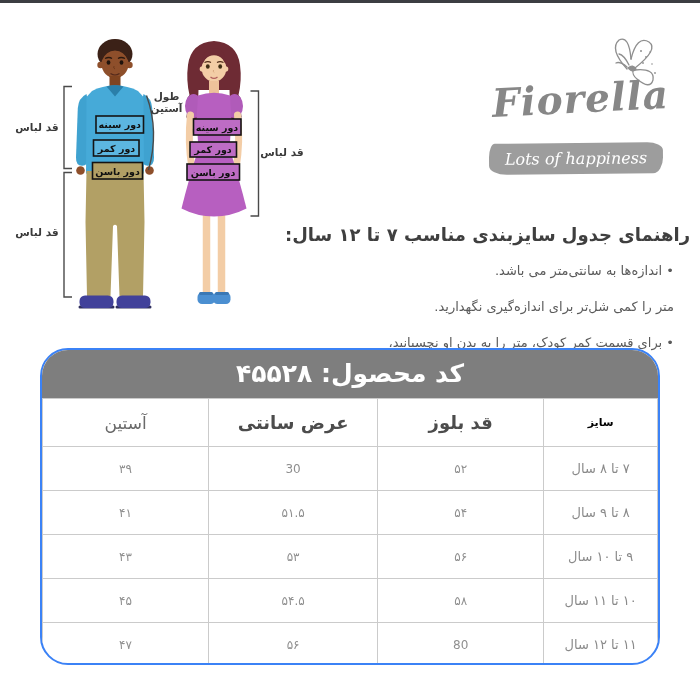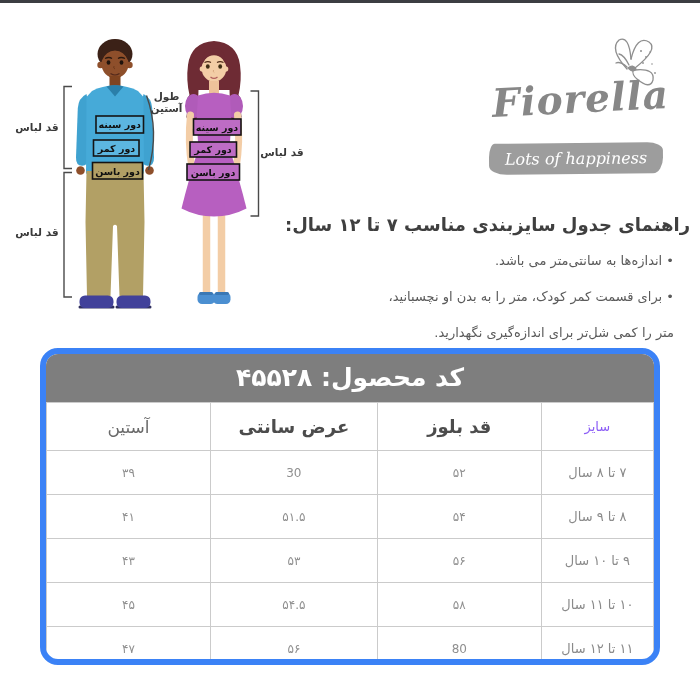--- a/index.html
+++ b/index.html
@@ -25,46 +25,46 @@
   .brand-tagline{
     position:absolute;left:489px;top:143px;width:174px;height:31px;
     background:#9d9d9d;color:#ffffff;text-align:center;line-height:31px;
     font-family:"DejaVu Serif",serif;font-style:italic;font-size:16px;
     border-radius:6px 16px 10px 18px / 14px 8px 16px 9px;transform:rotate(-0.6deg);
   }
   .butterfly{position:absolute;left:607px;top:33px;}
 
   
   .guide{
-    position:absolute;top:214px;right:10px;width:430px;direction:rtl;text-align:right;
+    position:absolute;top:224px;right:10px;width:430px;direction:rtl;text-align:right;
   }
   .guide-title{font-size:18px;font-weight:bold;color:#3f3f3f;margin:0 0 10px 0;}
   .guide-line{font-size:13px;color:#5a5a5a;line-height:20px;margin:16px;}
 
   
   .table-card{
     position:absolute;left:40px;top:348px;width:620px;height:317px;
-    border:6px solid #3b82f6;border-radius:18px;overflow:hidden;background:#fff;
+    border:2px solid #3b82f6;border-radius:28px;overflow:hidden;background:#fff;
     box-sizing:border-box;
   }
   .code-banner{
     height:48px;background:#7e7e7e;color:#ffffff;text-align:center;line-height:48px;
     font-size:25px;font-weight:bold;direction:rtl;
   }
   table.sizes{width:100%;border-collapse:collapse;direction:rtl;table-layout:fixed;}
   table.sizes col.c-size{width:18.5%;}
   table.sizes col.c-len{width:27%;}
   table.sizes col.c-chest{width:27.5%;}
   table.sizes col.c-sleeve{width:27%;}
   table.sizes th,table.sizes td{
     border:1px solid #cbcbcb;text-align:center;vertical-align:middle;padding:0;
   }
   table.sizes thead tr{height:48px;}
   table.sizes tbody tr{height:44px;}
-  .th-size{font-size:13px;font-weight:normal;color:#8b5cf6;}
+  .th-size{font-size:11px;font-weight:bold;color:#000000;}
   .th-bold{font-size:18px;font-weight:bold;color:#4c4c4c;}
   .th-sleeve{font-size:17px;font-weight:normal;color:#6a6a6a;}
   td.size-col{font-size:13px;color:#8a8a8a;}
   td.val{font-size:12px;color:#8f8f8f;}
 </style>
 </head>
 <body>
 
 <div id="canvas">
   <div class="top-bar"></div>
@@ -177,22 +177,22 @@
         <circle cx="45" cy="31" r="0.8"></circle>
         <circle cx="48" cy="40" r="0.9"></circle>
     </g>
   </svg>
   <div class="brand-name">Fiorella</div>
   <div class="brand-tagline">Lots of happiness</div>
 
   <div class="guide">
     <p class="guide-title">راهنمای جدول سایزبندی مناسب ۷ تا ۱۲ سال:</p>
     <p class="guide-line">• اندازه‌ها به سانتی‌متر می باشد.</p>
+    <p class="guide-line">متر را کمی شل‌تر برای اندازه‌گیری نگهدارید.</p>
     <p class="guide-line">• برای قسمت کمر کودک، متر را به بدن او نچسبانید،</p>
-    <p class="guide-line">متر را کمی شل‌تر برای اندازه‌گیری نگهدارید.</p>
   </div>
 
   <div class="table-card">
     <div class="code-banner">کد محصول: ۴۵۵۲۸</div>
     <table class="sizes">
       <colgroup>
           <col class="c-size">
           <col class="c-len">
           <col class="c-chest">
           <col class="c-sleeve">

